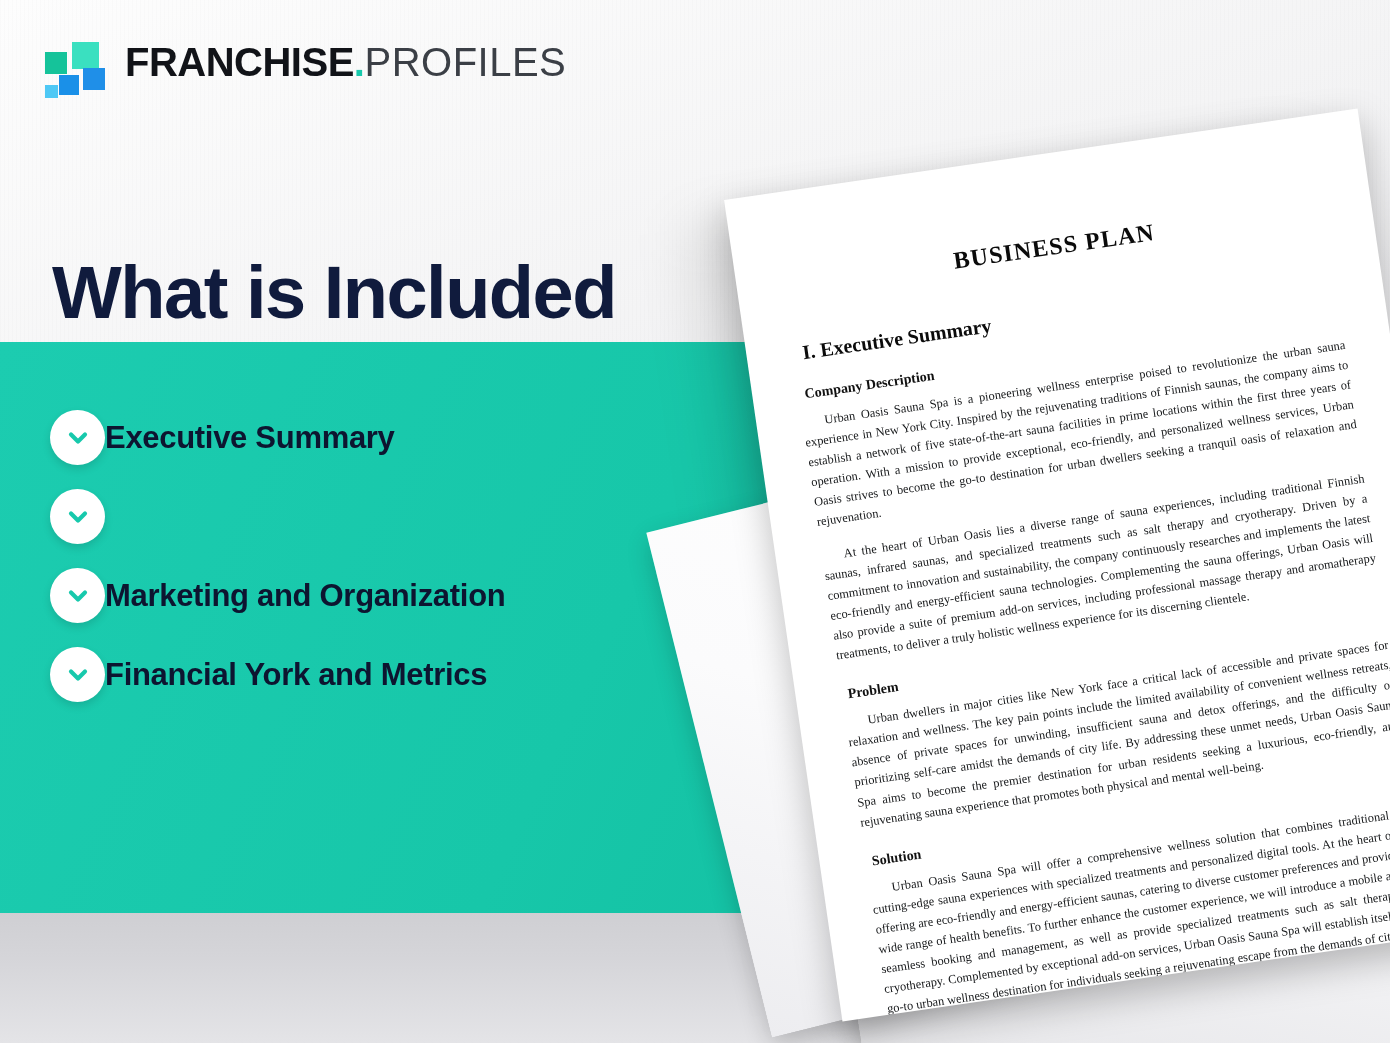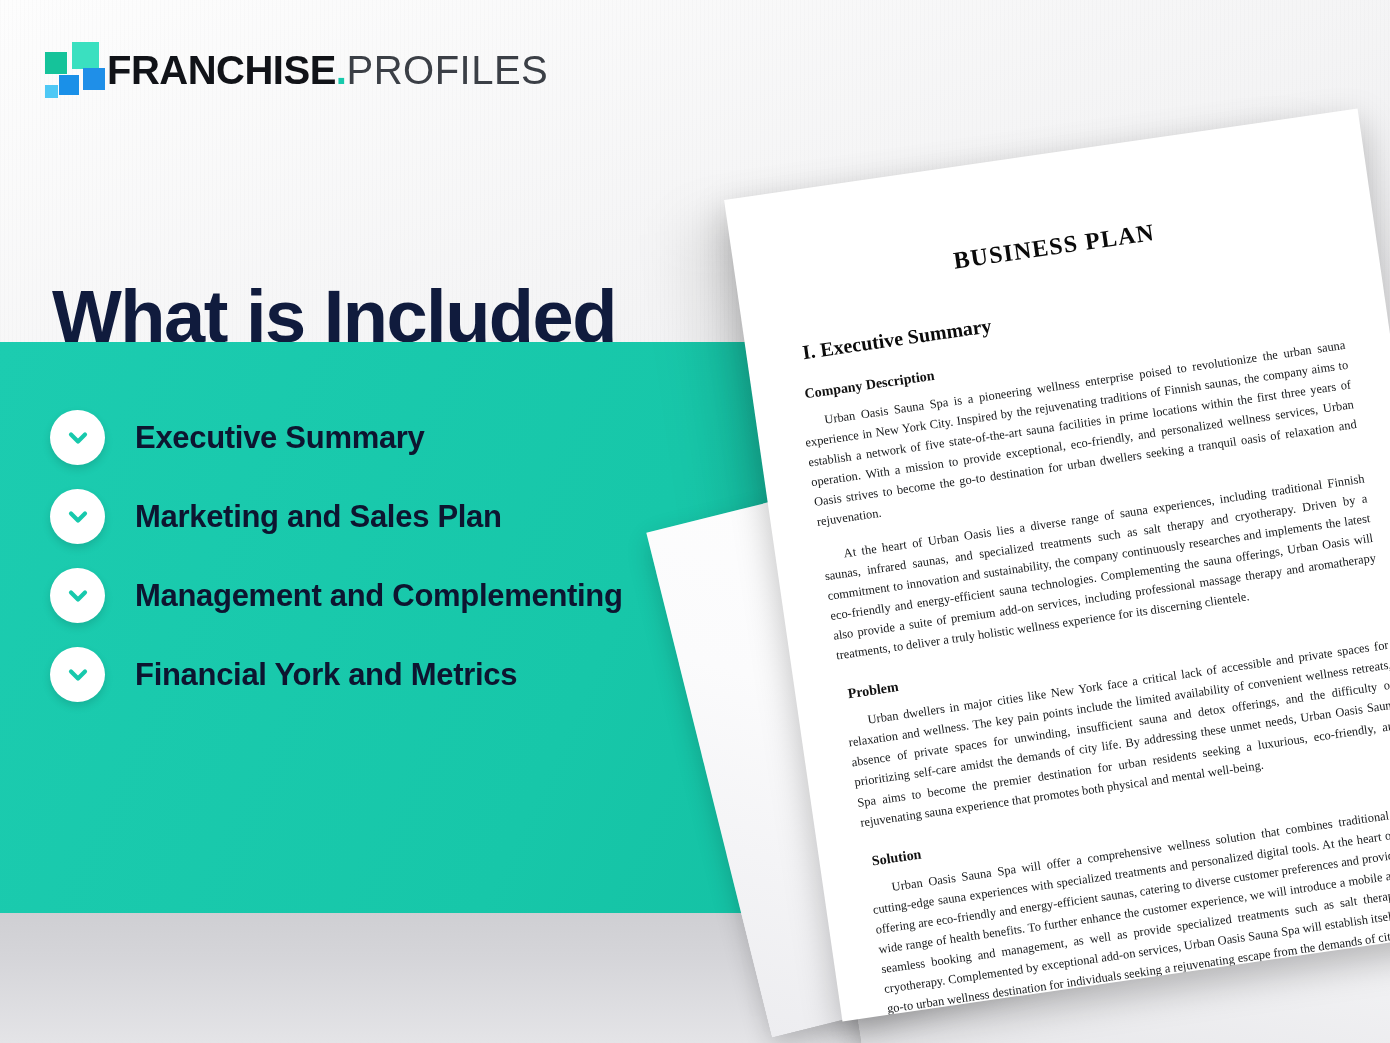--- a/index.html
+++ b/index.html
@@ -40,21 +40,21 @@
     height: 130px;
     background: linear-gradient(180deg, #cfcfd3 0%, #d5d5d9 35%, #e4e4e7 100%);
   }
 
   
   .logo {
     position: absolute;
     left: 45px;
     top: 42px;
     display: flex;
-    align-items: center;
+    gap: 18px;
   }
   .logo-mark {
     position: relative;
     width: 62px;
     height: 56px;
     flex: none;
   }
   .logo-mark i {
     position: absolute;
     display: block;
@@ -73,21 +73,21 @@
     color: #111318;
   }
   .logo-word .bold { font-weight: 700; }
   .logo-word .dot  { color: #17c9ac; font-weight: 700; }
   .logo-word .light{ font-weight: 400; color: #3b3f46; letter-spacing: 0.5px; }
 
   
   .page-title {
     position: absolute;
     left: 52px;
-    top: 228px;
+    top: 204px;
     font-size: 74px;
     font-weight: 700;
     letter-spacing: -1.5px;
     color: #101b3d;
     line-height: 1.05;
   }
 
   
   .teal-panel {
     position: absolute;
@@ -101,21 +101,20 @@
 
   .list {
     position: absolute;
     left: 50px;
     top: 398px;
     width: 640px;
   }
   .list-item {
     display: flex;
     align-items: center;
-    gap: 30px;
     height: 79px;
   }
   .chev-circle {
     flex: none;
     width: 55px;
     height: 55px;
     border-radius: 50%;
     background: #ffffff;
     display: flex;
     align-items: center;
@@ -272,30 +271,29 @@
     </div>
 
 
 
     <div class="list-item">
       <span class="chev-circle">
         <svg width="30" height="30" viewBox="0 0 30 30" aria-hidden="true">
           <path d="M8 11.5 L15 18.5 L22 11.5" fill="none" stroke="#17c9ac" stroke-width="4.2" stroke-linecap="round" stroke-linejoin="round"></path>
         </svg>
       </span>
-      <span class="list-label">Marketing and Sales Plan</span>
     </div>
 
     <div class="list-item">
       <span class="chev-circle">
         <svg width="30" height="30" viewBox="0 0 30 30" aria-hidden="true">
           <path d="M8 11.5 L15 18.5 L22 11.5" fill="none" stroke="#17c9ac" stroke-width="4.2" stroke-linecap="round" stroke-linejoin="round"></path>
         </svg>
       </span>
-      <span class="list-label">Management and Complementing</span>
+      <span class="list-label">Marketing and Organization</span>
     </div>
 
     <div class="list-item">
       <span class="chev-circle">
         <svg width="30" height="30" viewBox="0 0 30 30" aria-hidden="true">
           <path d="M8 11.5 L15 18.5 L22 11.5" fill="none" stroke="#17c9ac" stroke-width="4.2" stroke-linecap="round" stroke-linejoin="round"></path>
         </svg>
       </span>
       <span class="list-label">Financial York and Metrics</span>
     </div>

